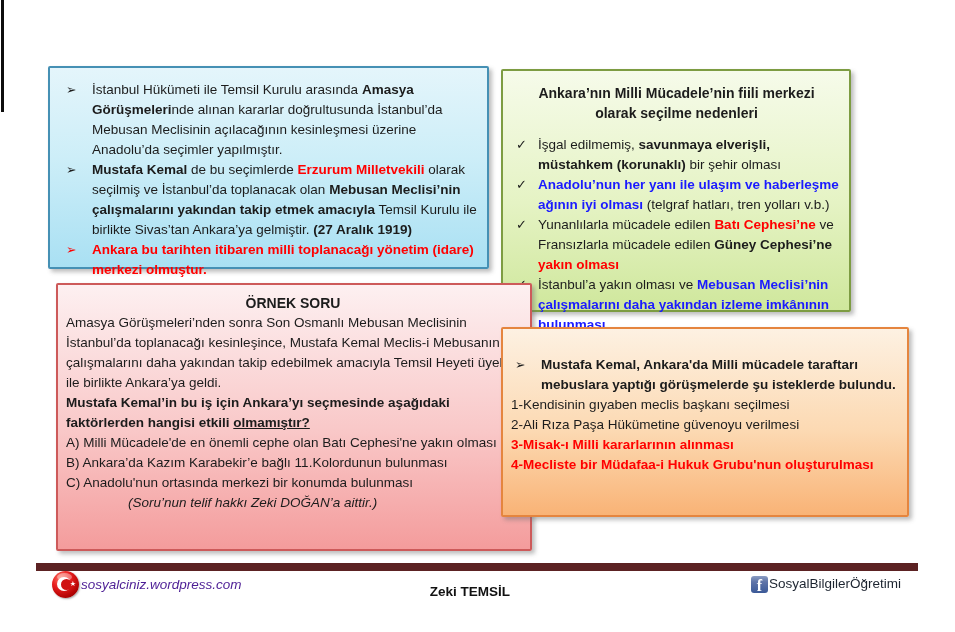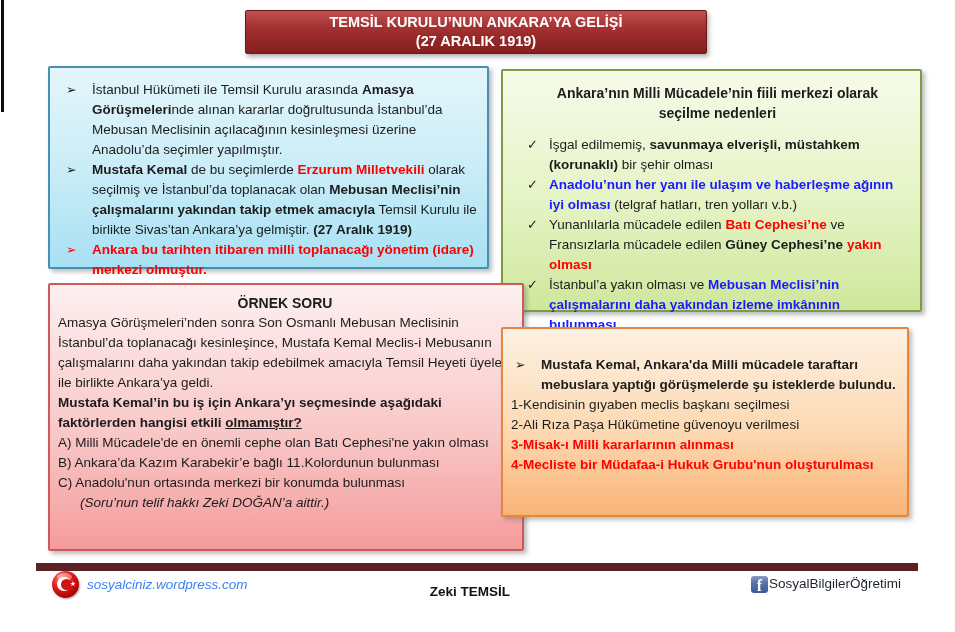--- a/index.html
+++ b/index.html
@@ -22,30 +22,30 @@
 
   
   .box{position:absolute;box-sizing:border-box;border-radius:2px;box-shadow:3px 3px 4px rgba(110,110,110,0.45);}
   .box-blue{
     left:48px;top:66px;width:441px;height:203px;
     border:2px solid #4590b4;
     background:linear-gradient(180deg,#e4f5fb 0%,#cdeef8 45%,#a9e0f3 100%);
     padding:12px 10px 0 12px;
   }
   .box-pink{
-    left:48px;top:283px;width:476px;height:268px;
+    left:56px;top:283px;width:476px;height:268px;
     border:2px solid #cd5a5a;
     background:linear-gradient(180deg,#fdf0f1 0%,#f9c8c8 55%,#f49c9c 100%);
     padding:6px 10px 0 8px;
   }
   .box-green{
-    left:501px;top:69px;width:421px;height:243px;
+    left:501px;top:69px;width:350px;height:243px;
     border:2px solid #7d9c42;
     background:linear-gradient(180deg,#f6fbea 0%,#e5f3c4 55%,#cfe79c 100%);
-    padding:10px 10px 0 22px;
+    padding:10px 10px 0 11px;
   }
   .box-orange{
     left:501px;top:327px;width:408px;height:190px;
     border:2px solid #e5853e;
     background:linear-gradient(180deg,#fdf1e2 0%,#fcd9b2 55%,#f9b376 100%);
     padding:26px 10px 0 8px;
   }
 
   .li{display:flex;align-items:flex-start;}
   .mk{flex:0 0 26px;text-align:left;padding-left:4px;font-size:12.5px;}
@@ -57,27 +57,27 @@
   .g-hdr{margin:2px 6px 12px 6px;}
   .p-hdr{margin:2px 0 0 0;}
 
   .para{margin:0;}
   .copyright{padding-left:22px;}
 
   
   .s-b{font-weight:bold;}
   .s-rb{font-weight:bold;color:#ff0000;}
   .s-bb{font-weight:bold;color:#1a1aff;}
-  .s-i{font-style:italic;}
+  .s-i{font-style:italic;margin-left:40px;}
   .s-ub{font-weight:bold;text-decoration:underline;}
 
   
   .divider{position:absolute;left:36px;top:563px;width:882px;height:8px;background:#5c2223;}
   .footer-left{position:absolute;left:52px;top:571px;display:flex;align-items:center;}
-  .site{font-style:italic;font-size:13.5px;color:#3b82f6;margin-left:8px;text-decoration:none;}
+  .site{font-style:italic;font-size:13.5px;color:#4c1d95;margin-left:2px;text-decoration:none;}
   .author{position:absolute;left:330px;top:582px;width:280px;text-align:center;font-weight:bold;font-size:13.5px;color:#111;}
   .footer-right{position:absolute;left:751px;top:574px;display:flex;align-items:center;}
   .fb-name{font-size:13.5px;color:#1c2430;text-decoration:none;margin-left:1px;}
 
   
   .flag-ball{position:relative;width:27px;height:27px;border-radius:50%;
     background:radial-gradient(circle at 35% 28%,#ff8473 0%,#ea2020 35%,#b70404 68%,#7c0000 100%);
     box-shadow:1px 1px 2px rgba(0,0,0,0.35);}
   .flag-gloss{position:absolute;left:5px;top:2px;width:15px;height:8px;border-radius:50%;background:rgba(255,255,255,0.38);}
   .crescent-a{position:absolute;left:5px;top:6px;width:14px;height:14px;border-radius:50%;background:#ffffff;}
@@ -90,24 +90,20 @@
     color:#ffffff;font-family:"Liberation Serif",serif;font-weight:bold;font-size:16px;line-height:19px;
     display:flex;justify-content:center;}
 </style>
 </head>
 <body>
 
 <div class="page">
 
   <div class="edge-line"></div>
 
-  <header class="title-box">
-    <div>TEMSİL KURULU’NUN ANKARA’YA GELİŞİ</div>
-    <div>(27 ARALIK 1919)</div>
-  </header>
 
   <section class="box box-blue">
     <div class="li">
       <span class="mk">➢</span>
       <span class="tx"><span>İstanbul Hükümeti ile Temsil Kurulu arasında </span><span class="s-b">Amasya Görüşmeleri</span><span>nde alınan kararlar doğrultusunda İstanbul’da Mebusan Meclisinin açılacağının kesinleşmesi üzerine Anadolu’da seçimler yapılmıştır.</span></span>
     </div>
     <div class="li">
       <span class="mk">➢</span>
       <span class="tx"><span class="s-b">Mustafa Kemal</span><span> de bu seçimlerde </span><span class="s-rb">Erzurum Milletvekili</span><span> olarak seçilmiş ve İstanbul’da toplanacak olan </span><span class="s-b">Mebusan Meclisi’nin çalışmalarını yakından takip etmek amacıyla</span><span> Temsil Kurulu ile birlikte Sivas’tan Ankara’ya gelmiştir. </span><span class="s-b">(27 Aralık 1919)</span></span>
     </div>

